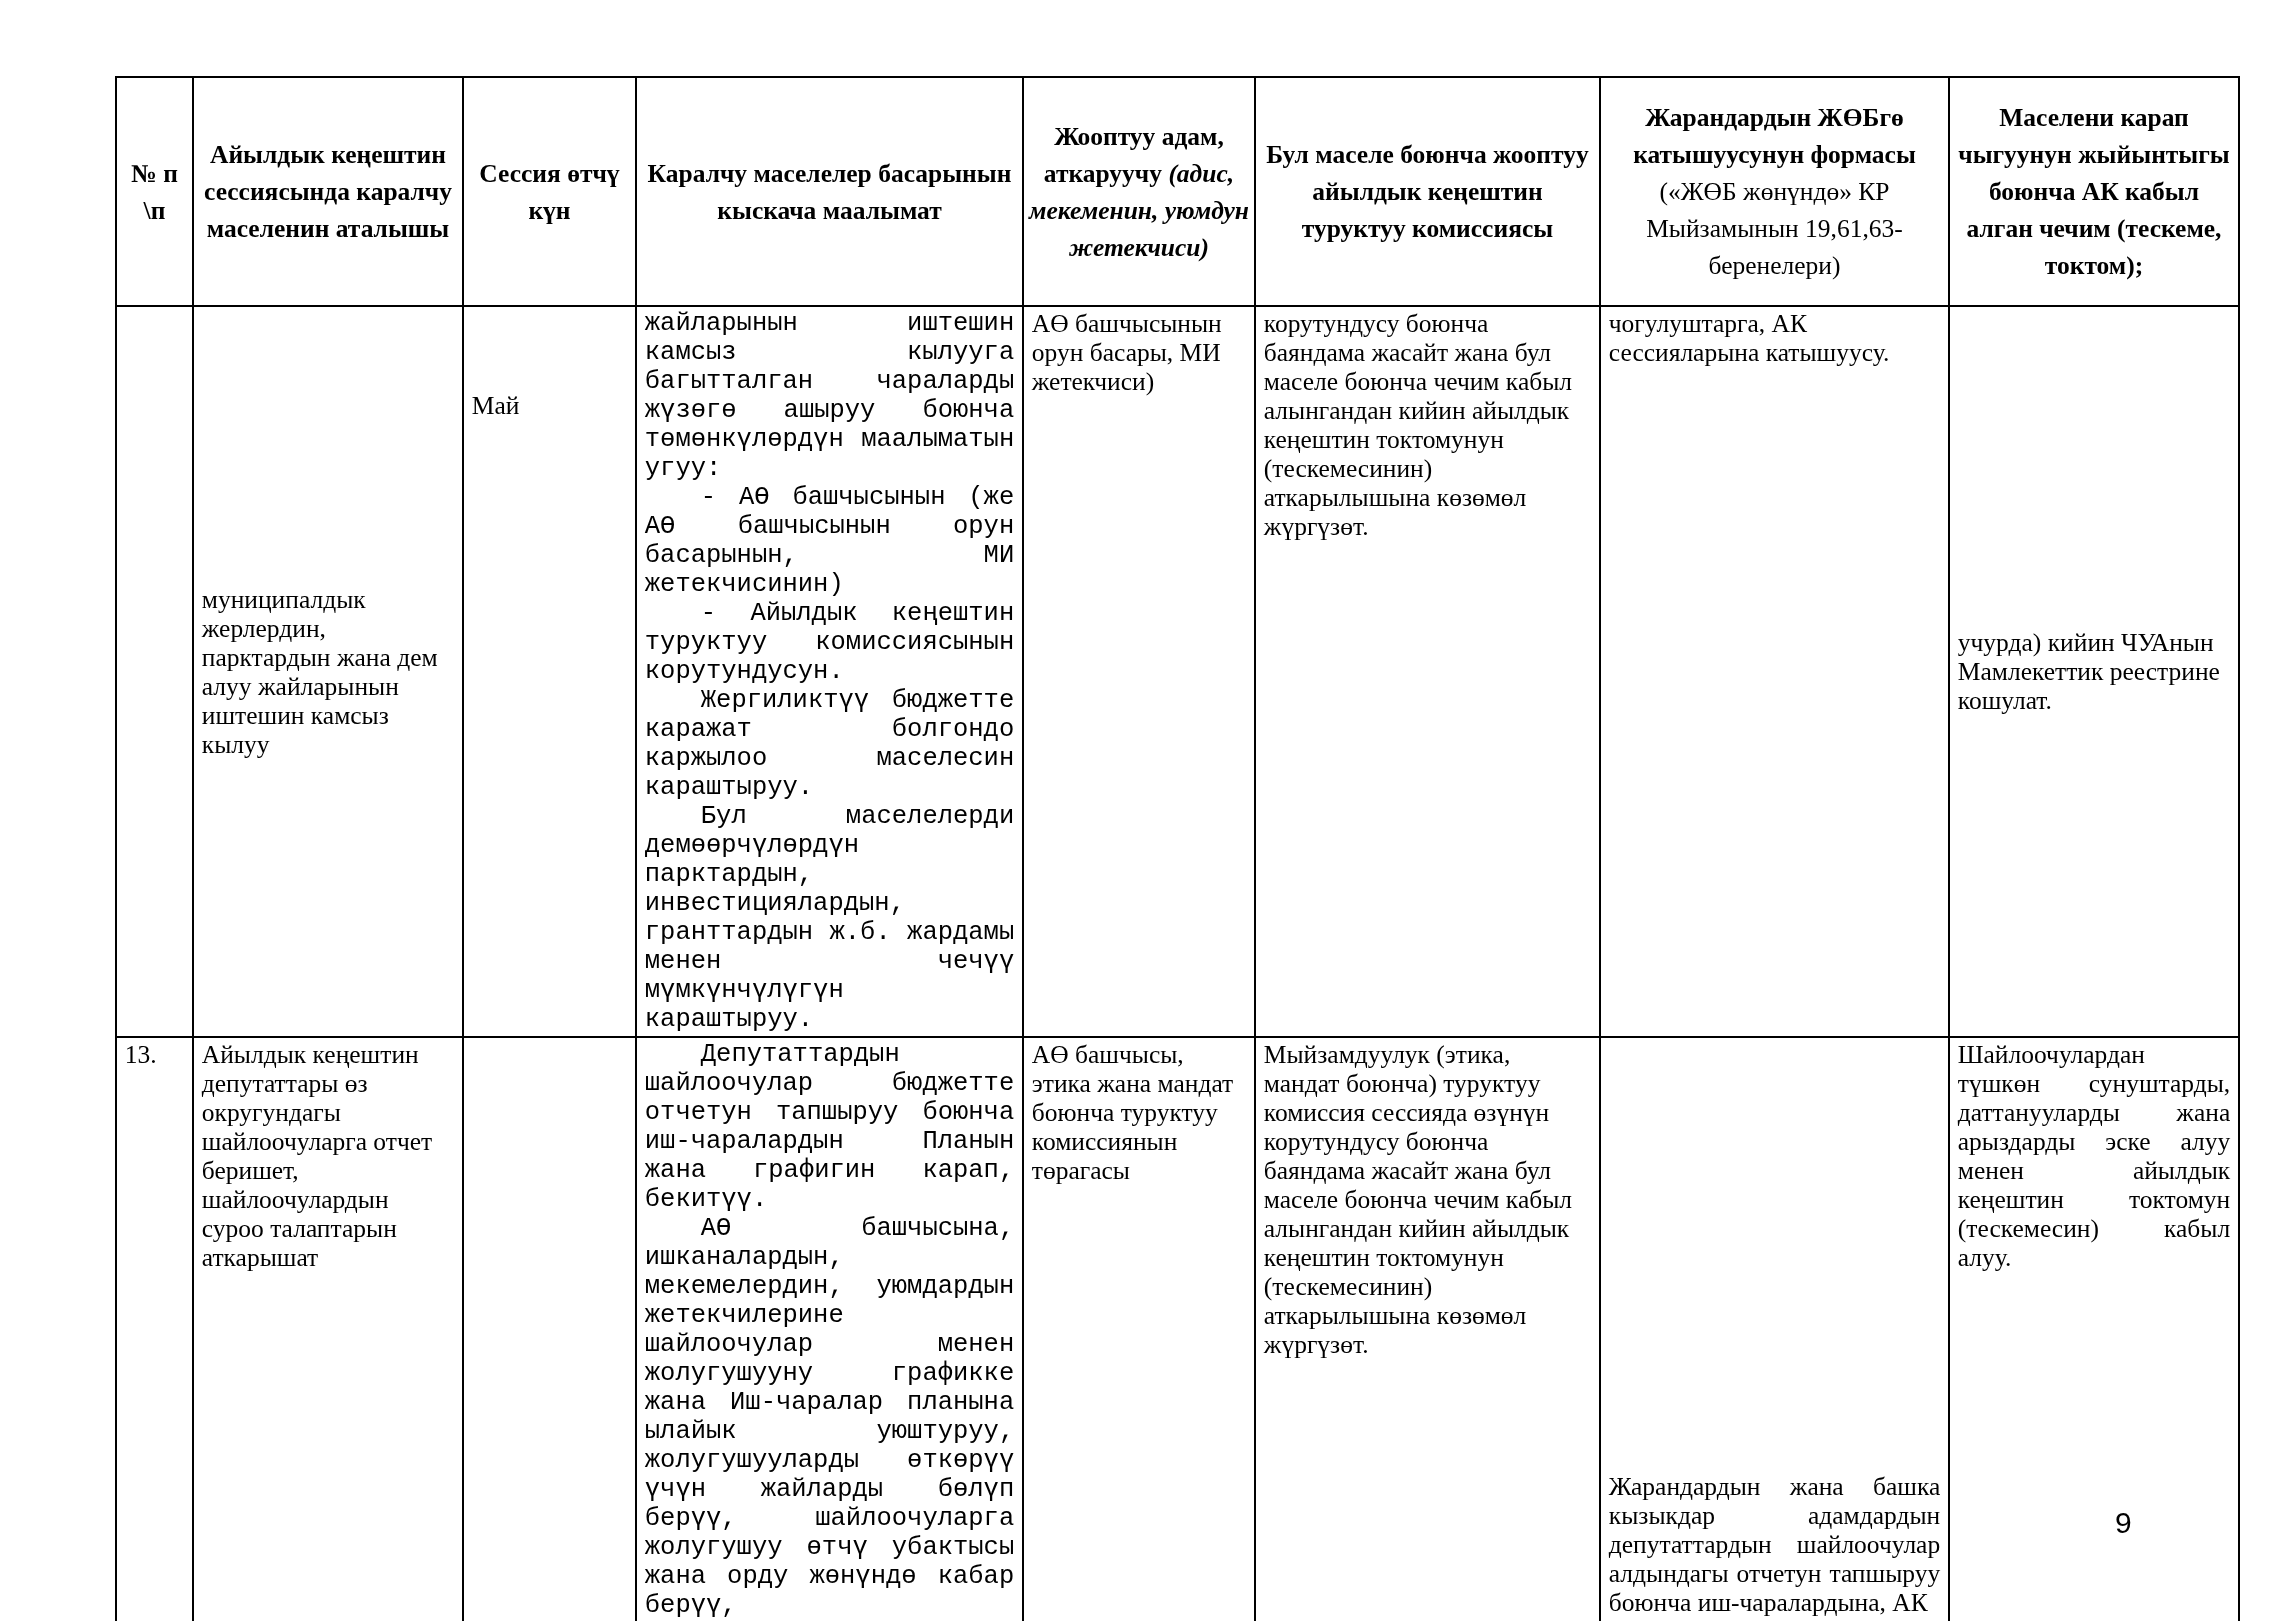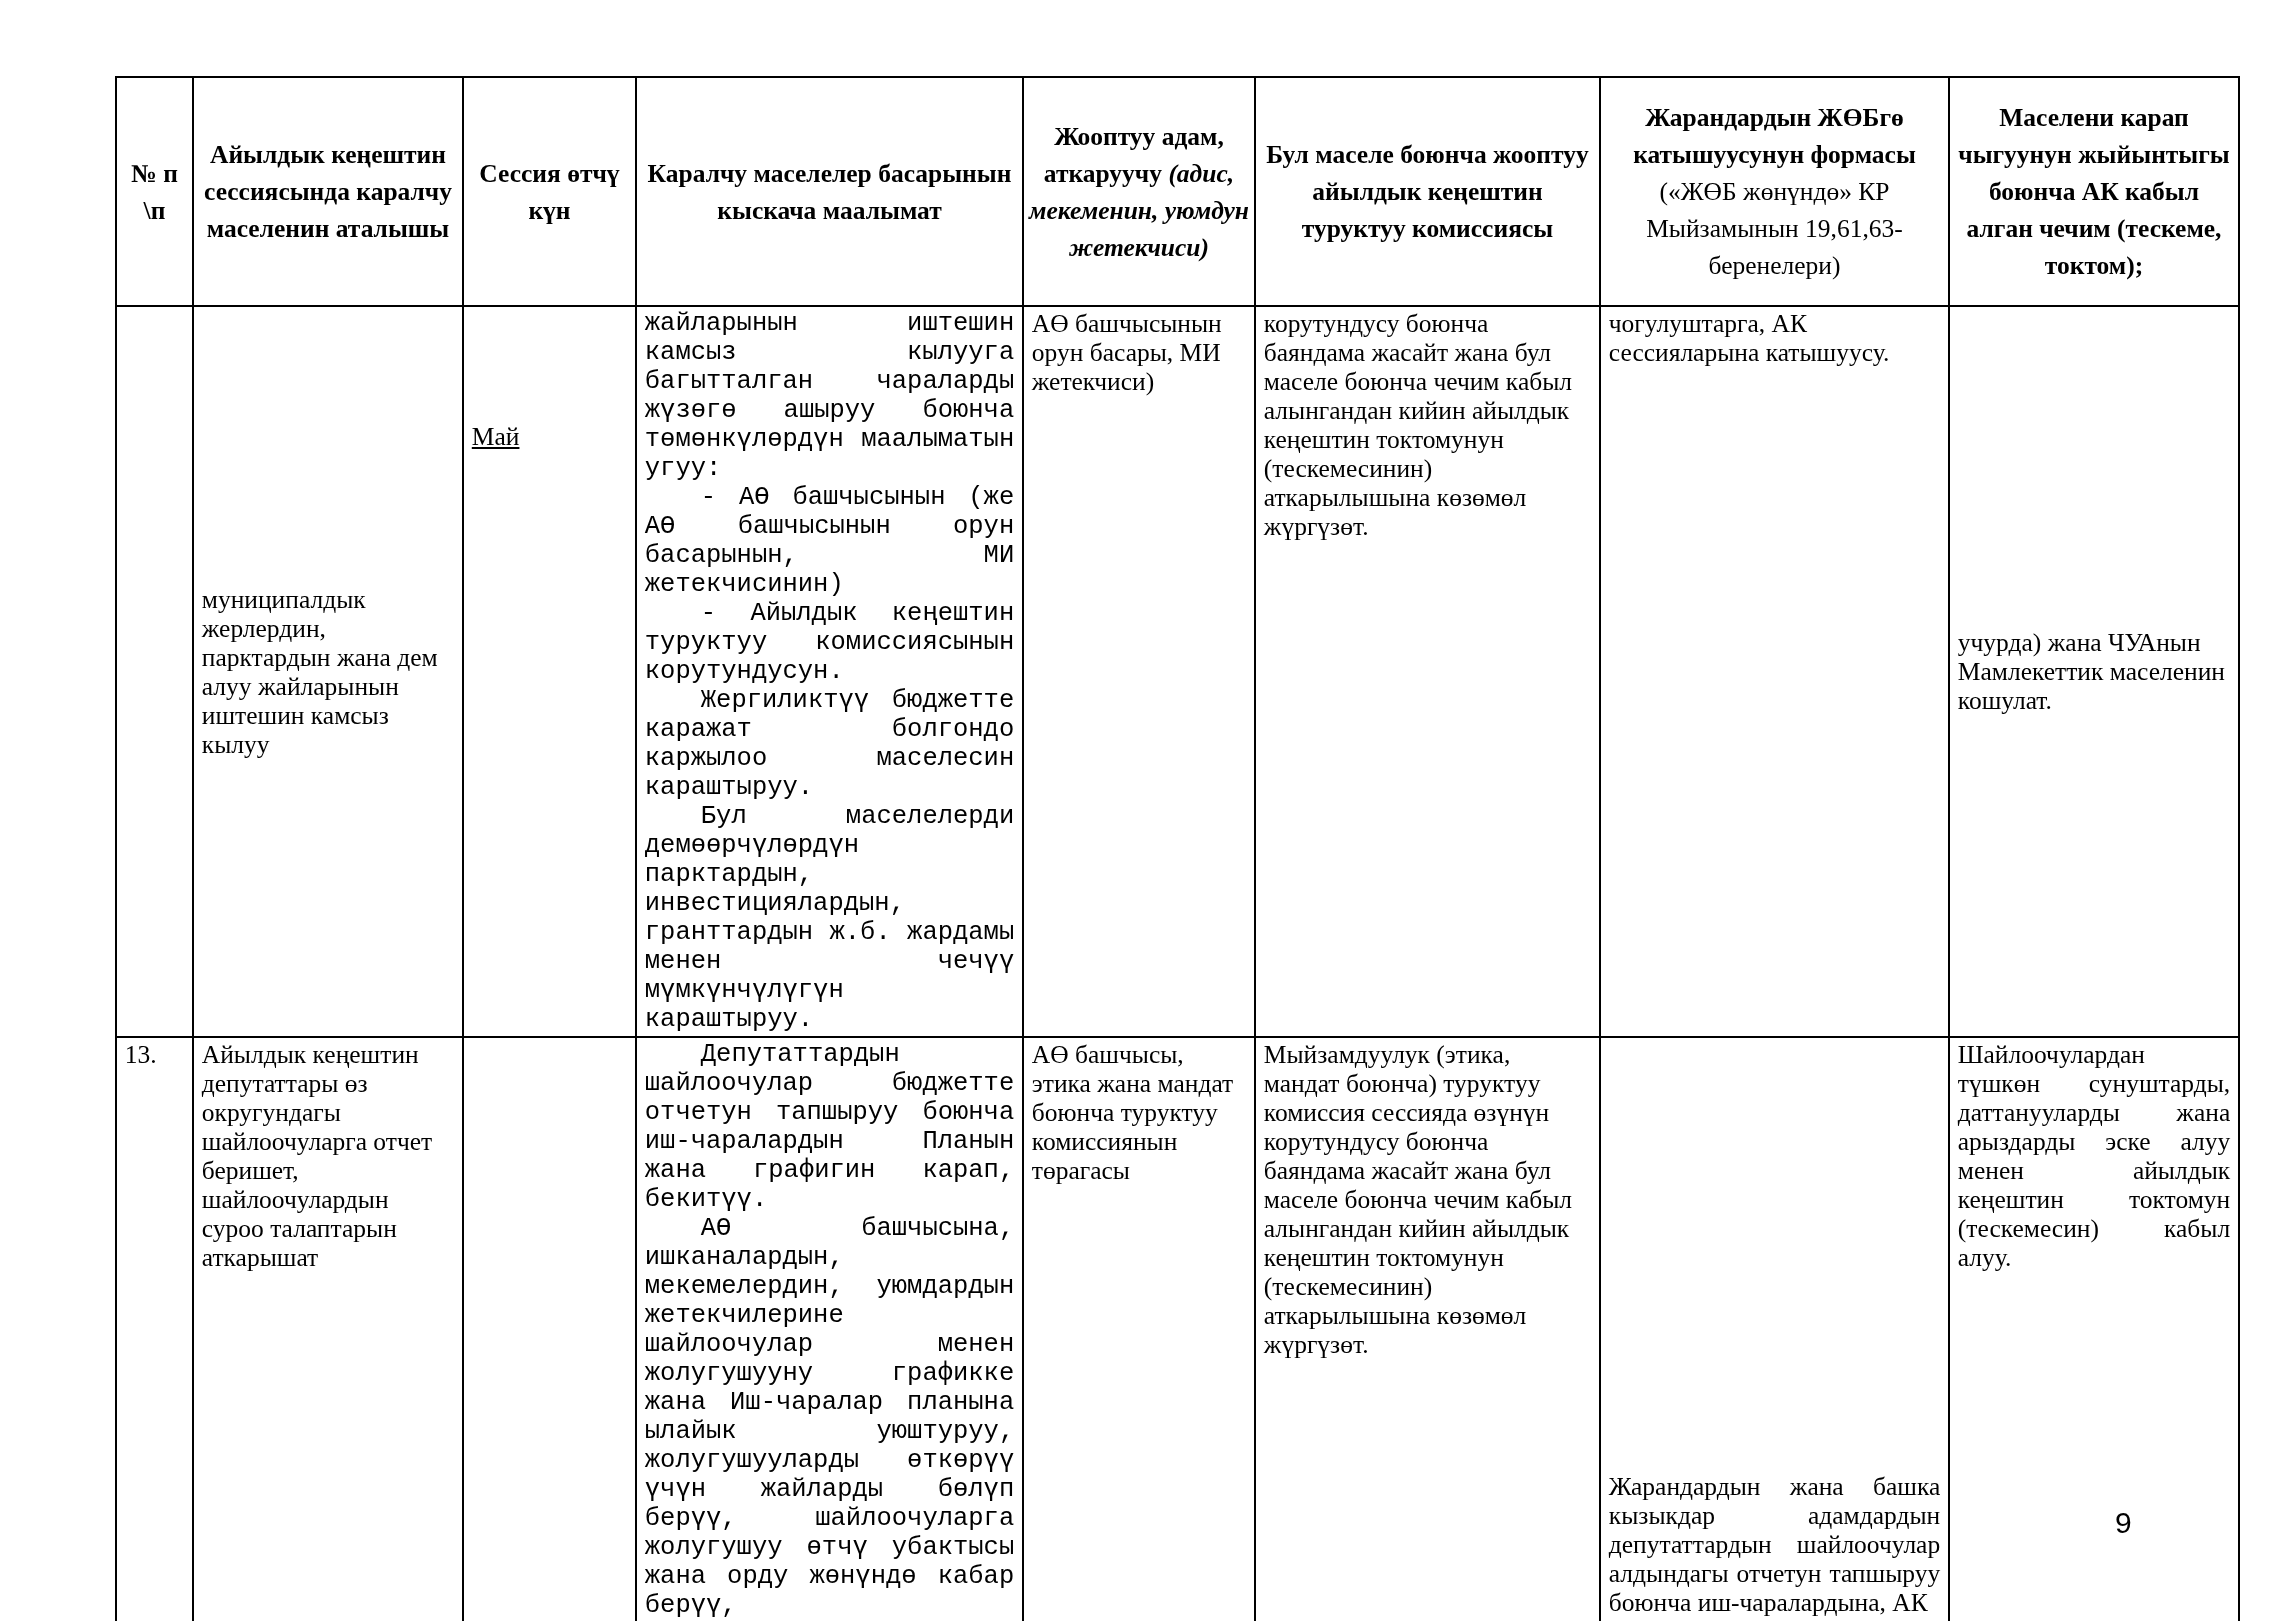--- a/index.html
+++ b/index.html
@@ -35,21 +35,21 @@
     padding:2px 4.9px;
   }
   .num-header { word-break:break-all; }
   .normal-part { font-weight:normal; }
   .italic-part { font-style:italic; }
   .cell-details p { margin:0; text-align:justify; text-indent:56px;font-family:Liberation Mono, monospace; }
   .cell-details.cont p:first-child { text-indent:0; }
   .v-middle { vertical-align:middle; }
   .v-bottom { vertical-align:bottom; padding-bottom:5px; }
   .justify { text-align:justify; }
-  .month-offset { margin-top:113px;text-decoration:underline; }
+  .month-offset { margin-top:82px; }
   .page-number {
     position:absolute;
     left:2115px; top:1506px;
     font-family:"Liberation Sans","DejaVu Sans",sans-serif;
     font-size:30px;
     color:#000;
   }
 </style>
 </head>
 <body>
@@ -92,21 +92,21 @@
         <td class="cell-details cont">
             <p>жайларынын иштешин камсыз кылууга багытталган чараларды жүзөгө ашыруу боюнча төмөнкүлөрдүн маалыматын угуу:</p>
             <p>- АӨ башчысынын (же АӨ башчысынын орун басарынын, МИ жетекчисинин)</p>
             <p>- Айылдык кеңештин туруктуу комиссиясынын корутундусун.</p>
             <p>Жергиликтүү бюджетте каражат болгондо каржылоо маселесин караштыруу.</p>
             <p>Бул маселелерди демөөрчүлөрдүн парктардын, инвестициялардын, гранттардын ж.б. жардамы менен чечүү мүмкүнчүлүгүн караштыруу.</p>
           </td>
         <td>АӨ башчысынын орун басары, МИ жетекчиси)</td>
         <td>корутундусу боюнча баяндама жасайт жана бул маселе боюнча чечим кабыл алынгандан кийин айылдык кеңештин токтомунун (тескемесинин) аткарылышына көзөмөл жүргүзөт.</td>
         <td>чогулуштарга, АК сессияларына катышуусу.</td>
-        <td class="v-middle">учурда) жана ЧУАнын Мамлекеттик маселенин кошулат.</td>
+        <td class="v-middle">учурда) кийин ЧУАнын Мамлекеттик реестрине кошулат.</td>
       </tr>
 
       <tr style="height:570px">
         <td>13.</td>
         <td>Айылдык кеңештин депутаттары өз округундагы шайлоочуларга отчет беришет, шайлоочулардын суроо талаптарын аткарышат</td>
         <td></td>
         <td class="cell-details">
             <p>Депутаттардын шайлоочулар бюджетте отчетун тапшыруу боюнча иш-чаралардын Планын жана графигин карап, бекитүү.</p>
             <p>АӨ башчысына, ишканалардын, мекемелердин, уюмдардын жетекчилерине шайлоочулар менен жолугушууну графикке жана Иш-чаралар планына ылайык уюштуруу, жолугушууларды өткөрүү үчүн жайларды бөлүп берүү, шайлоочуларга жолугушуу өтчү убактысы жана орду жөнүндө кабар берүү,</p>
           </td>

